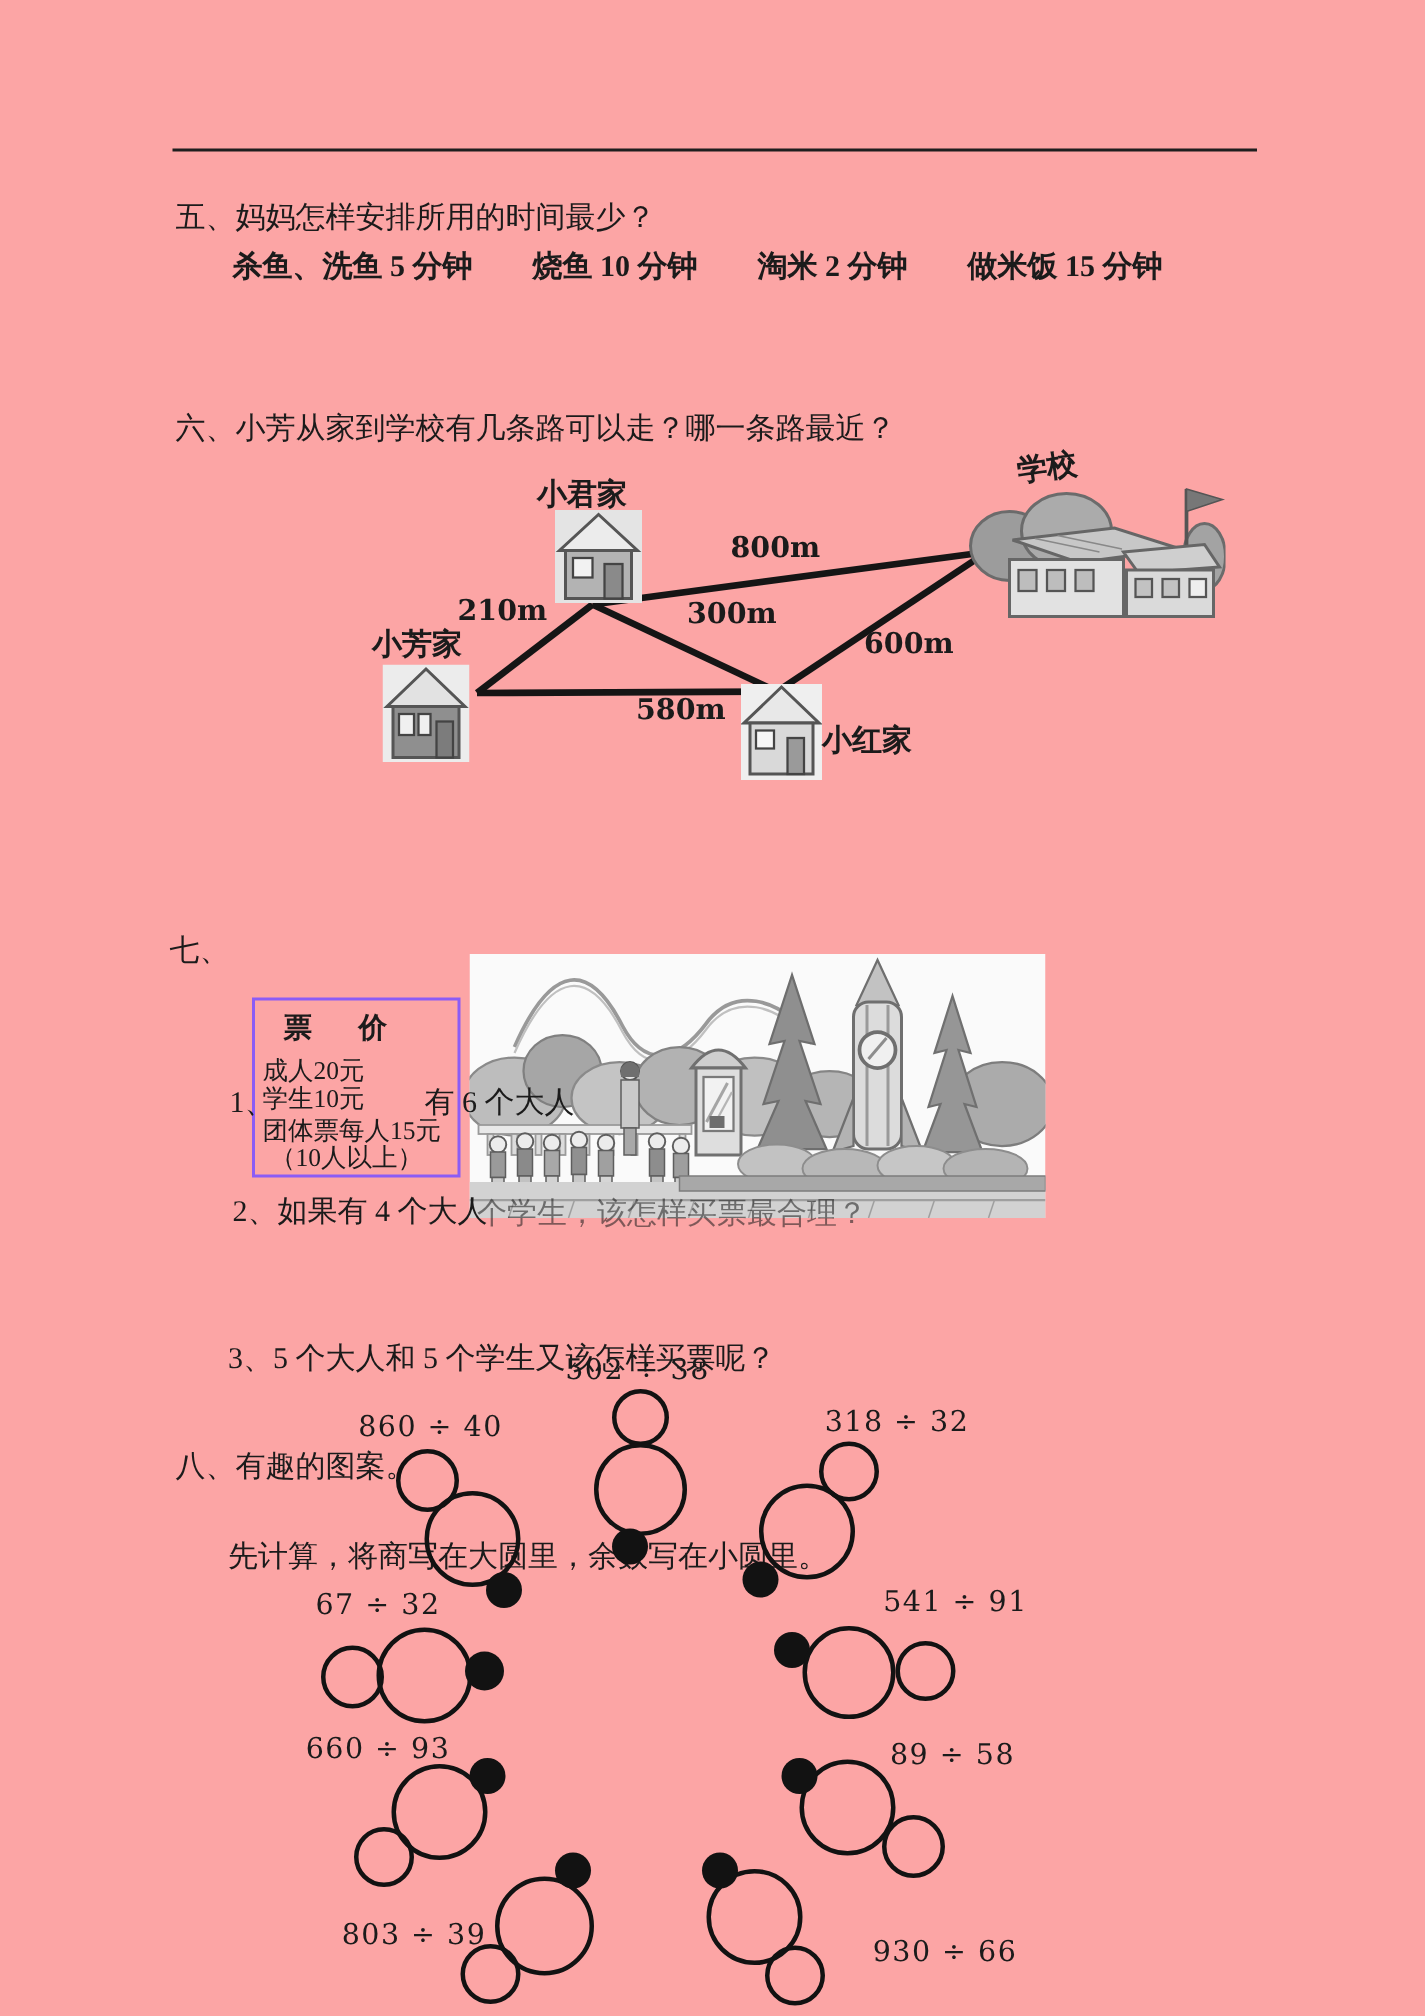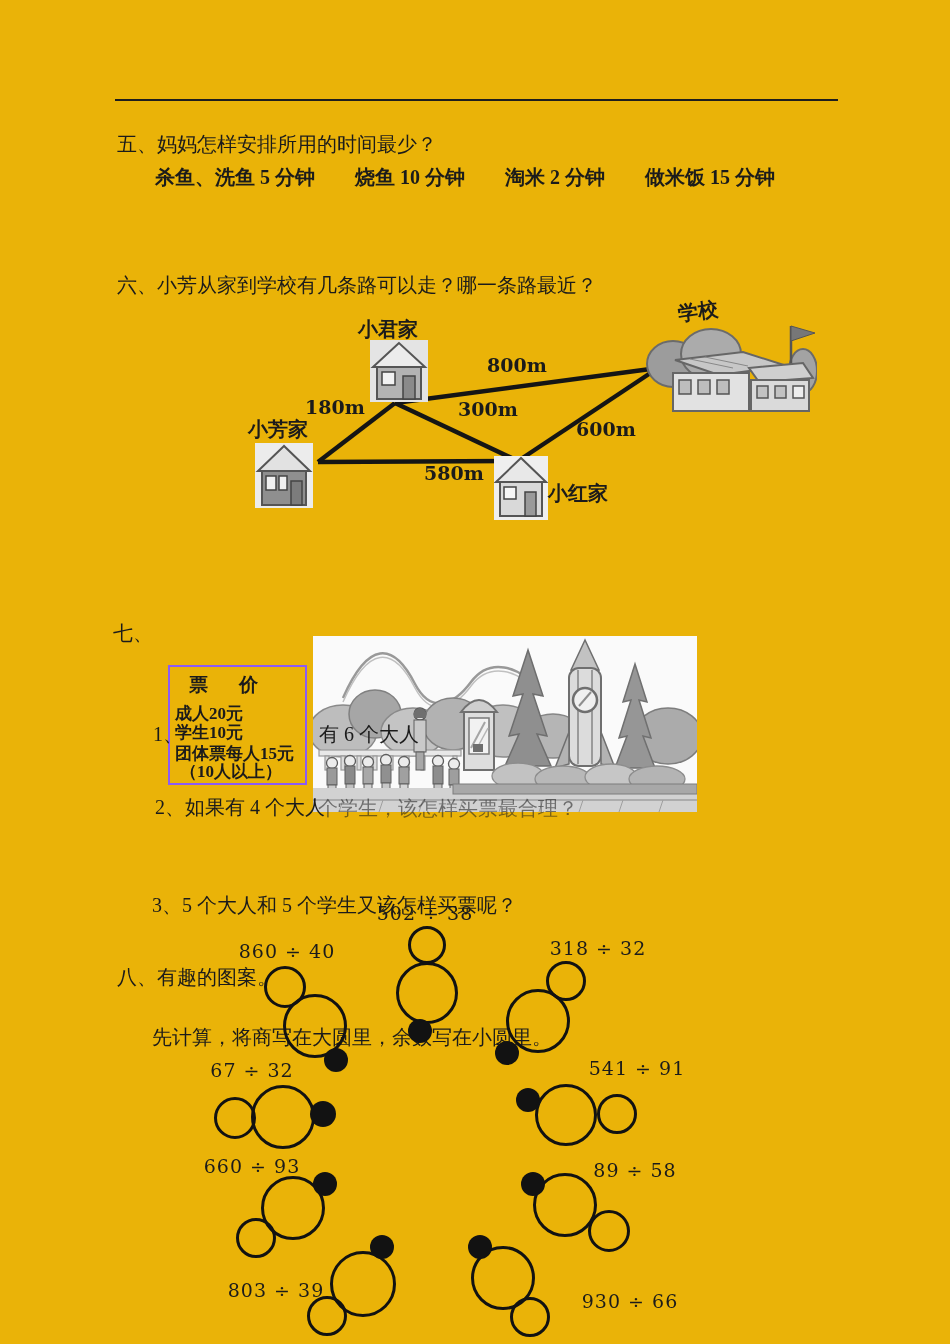--- a/index.html
+++ b/index.html
@@ -1,22 +1,22 @@
 <!DOCTYPE html>
 <html><head>
 <meta charset="utf-8">
 <style>
   html,body{margin:0;padding:0;background:#fff;}
-  #page{position:relative;width:950px;height:1344px;background:#eab308;overflow:hidden;
+  #page{position:relative;width:950px;height:1344px;background:#fca5a5;overflow:hidden;
         font-family:"Liberation Serif","DejaVu Serif",serif;color:#1b1b1b;text-align:right;}
   .abs{position:absolute;}
   .txt{white-space:nowrap;font-family:"Liberation Serif","DejaVu Serif",serif;color:#1b1b1b;}
   .sec{font-size:20px;}
   .rule{background:#1e1e1e;height:2px;}
-  .boxline{font-weight:bold;font-size:17px;line-height:19px;}
+  .boxline{font-weight:normal;font-size:17px;line-height:19px;}
   .dist{font-family:"DejaVu Serif","Liberation Serif",serif;font-weight:bold;font-size:19px;}
   .homelbl{font-weight:bold;font-size:20px;}
   .ring-label{font-family:"DejaVu Serif","Liberation Serif",serif;font-size:19px;
               transform:translate(-50%,-50%);letter-spacing:1px;}
   .c-big{position:absolute;border:3.5px solid #121212;border-radius:50%;box-sizing:border-box;background:transparent;}
   .c-mid{position:absolute;border:3px solid #121212;border-radius:50%;box-sizing:border-box;background:transparent;}
   .c-dot{position:absolute;border-radius:50%;background:#121212;}
   .faint{opacity:0.55;}
 </style>
 </head>
@@ -83,21 +83,21 @@
     <svg class="abs" style="left:264px;top:166px;" width="54" height="64" viewBox="0 0 54 64">
       <rect x="0" y="0" width="54" height="64" fill="#efefef"></rect>
       <polygon points="27,2 2,26 52,26" fill="#e8e8e8" stroke="#555" stroke-width="2"></polygon>
       <rect x="6" y="26" width="42" height="34" fill="#d9d9d9" stroke="#555" stroke-width="2"></rect>
       <rect x="10" y="31" width="12" height="12" fill="#f6f6f6" stroke="#444" stroke-width="1.5"></rect>
       <rect x="31" y="36" width="11" height="24" fill="#9a9a9a" stroke="#444" stroke-width="1.5"></rect>
     </svg>
     <div class="abs txt homelbl" style="left:318px;top:190px;">小红家</div>
 
     <div class="abs txt dist" style="left:257px;top:64px;">800m</div>
-    <div class="abs txt dist" style="left:75px;top:106px;">180m</div>
+    <div class="abs txt dist" style="left:75px;top:106px;">210m</div>
     <div class="abs txt dist" style="left:228px;top:108px;">300m</div>
     <div class="abs txt dist" style="left:346px;top:128px;">600m</div>
     <div class="abs txt dist" style="left:194px;top:172px;">580m</div>
   </div>
 
   <div class="abs txt sec" style="left:113px;top:620px;">七、</div>
 
   <svg class="abs" style="left:313px;top:636px;" width="384" height="176" viewBox="0 0 384 176">
     <rect x="0" y="0" width="384" height="176" fill="#fafafa"></rect>
 
@@ -216,21 +216,21 @@
 
   <div class="abs" style="left:168px;top:665px;width:135px;height:116px;border:2px solid #8b5cf6;background:transparent;">
     <div class="abs txt" style="left:19px;top:5px;font-weight:bold;font-size:19px;letter-spacing:6px;">票　价</div>
     <div class="abs txt boxline" style="left:5px;top:37px;">成人20元</div>
     <div class="abs txt boxline" style="left:5px;top:56px;">学生10元</div>
     <div class="abs txt boxline" style="left:5px;top:77px;">团体票每人15元</div>
     <div class="abs txt boxline" style="left:10px;top:95px;">（10人以上）</div>
   </div>
 
   <div class="abs txt sec" style="left:153px;top:721px;z-index:30;">1、</div>
-  <div class="abs txt sec" style="left:283px;top:721px;z-index:30;margin-left:36px;">有 6 个大人</div>
+  <div class="abs txt sec" style="left:283px;top:721px;z-index:30;">有 6 个大人</div>
 
   <div class="abs txt sec" style="left:155px;top:794px;z-index:30;">2、如果有 4 个大人</div>
   <div class="abs txt sec faint" style="left:318px;top:795px;z-index:30;">个学生，该怎样买票最合理？</div>
 
   <div class="abs txt sec" style="left:152px;top:892px;">3、5 个大人和 5 个学生又该怎样买票呢？</div>
 
   <div class="abs txt sec" style="left:117px;top:964px;">八、有趣的图案。</div>
   <div class="abs txt sec" style="left:152px;top:1024px;">先计算，将商写在大圆里，余数写在小圆里。</div>
 
   <div>

